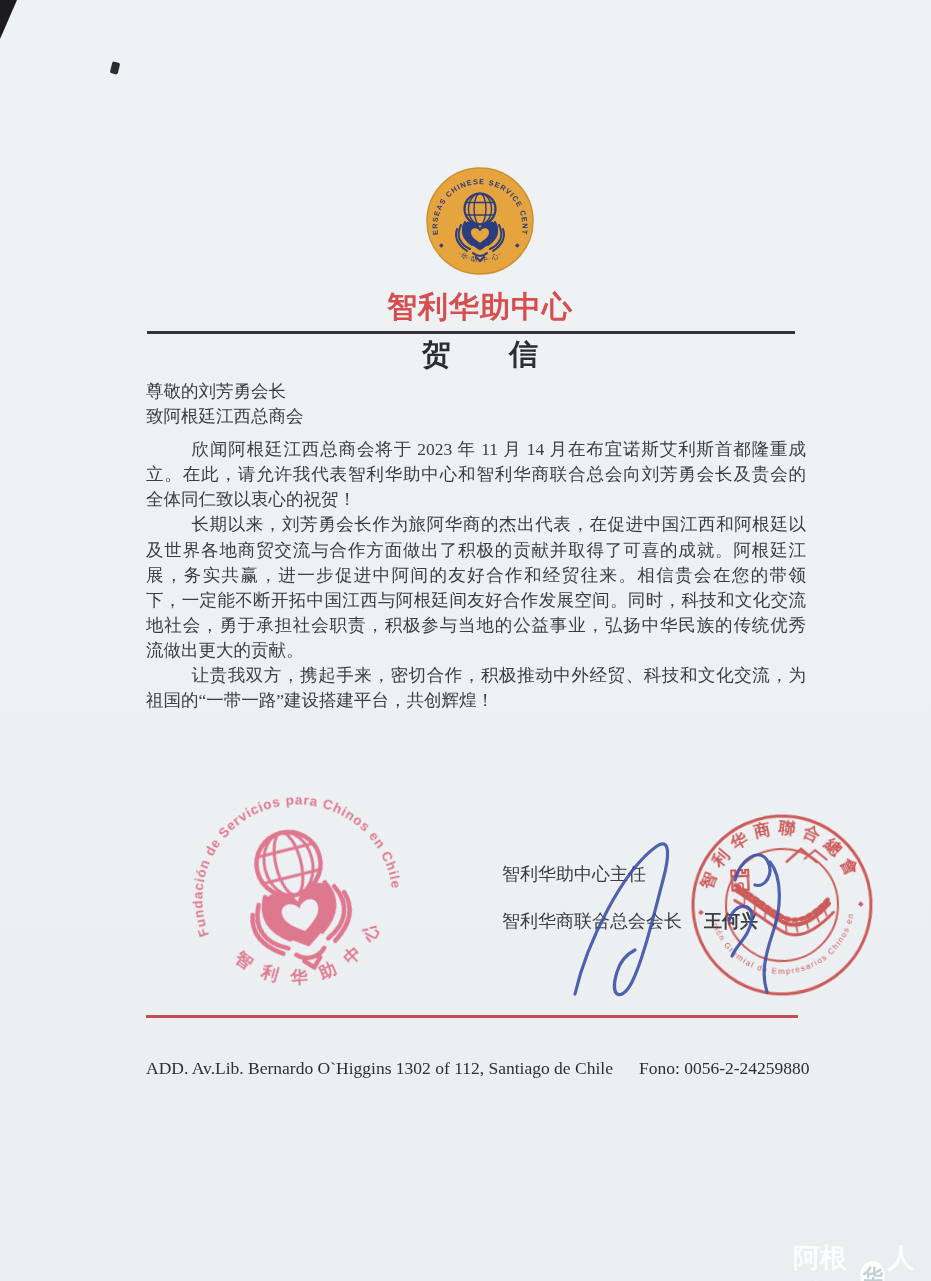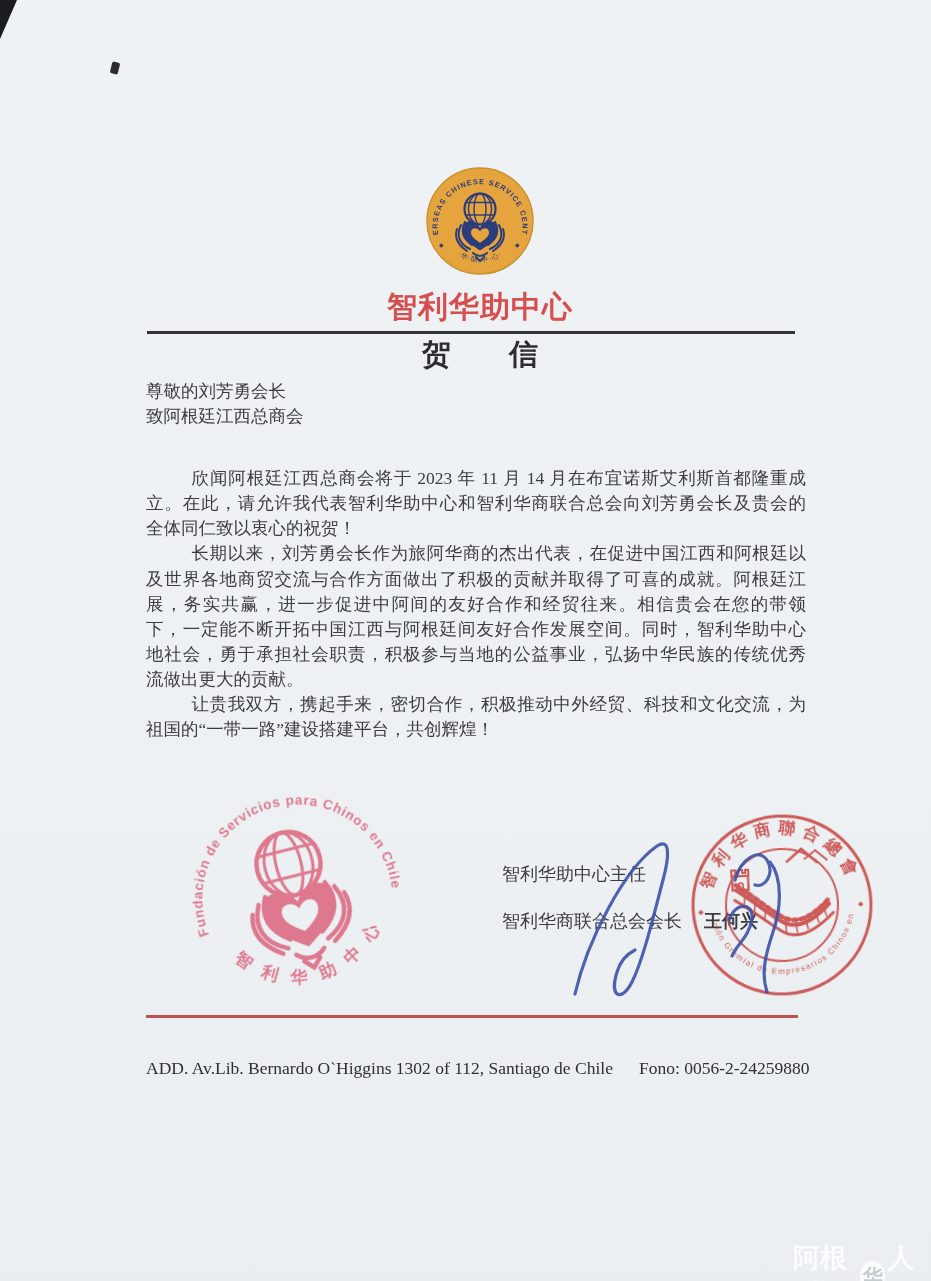--- a/index.html
+++ b/index.html
@@ -16,21 +16,21 @@
   .logo-wrap{position:absolute;left:425px;top:166px;width:110px;height:110px;}
   .org-title{top:287px;font-size:30px;font-weight:bold;color:#D64E4E;
     font-family:"Liberation Sans","DejaVu Sans",sans-serif;letter-spacing:1px;}
   .black-rule{position:absolute;left:147px;top:331px;width:648px;height:2.5px;background:#33343a;}
   .letter-title{top:335px;font-size:29px;font-weight:600;color:#2c2d31;white-space:pre;}
   .letter-body{position:absolute;left:146px;top:379px;width:660px;font-size:17.5px;
     line-height:25.1px;color:#3c3d42;}
   .letter-body .ln{white-space:nowrap;}
   .letter-body .full{white-space:normal;text-align:justify;text-align-last:justify;}
   .letter-body .indent{text-indent:2.6em;}
-  .letter-body .gap{margin-top:37px;}
+  .letter-body .gap{margin-top:8px;}
   .sig-block{position:absolute;left:502px;top:862px;font-size:18px;color:#3c3d42;}
   .sig-block .sig-line{margin-bottom:23px;white-space:nowrap;}
   .sig-name{margin-left:22px;font-weight:bold;}
   .stamp{position:absolute;filter:blur(0.3px);}
   .stamp-left{left:181px;top:779px;width:230px;height:230px;transform:rotate(-14deg);opacity:.82;}
   .stamp-right{left:687px;top:810px;width:190px;height:190px;transform:rotate(-3deg);opacity:.85;}
   .sign-svg{position:absolute;left:535px;top:822px;width:270px;height:200px;opacity:.9;}
   .red-rule{position:absolute;left:146px;top:1015px;width:652px;height:3px;background:#C0504D;}
   .footer-line{position:absolute;left:146px;top:1038px;font-size:17.5px;color:#2e2f34;
     display:flex;gap:26px;white-space:nowrap;margin-top:20px;}
@@ -103,21 +103,21 @@
 
   <div class="letter-body">
     <div class="ln">尊敬的刘芳勇会长</div>
     <div class="ln">致阿根廷江西总商会</div>
     <div class="ln full indent gap">欣闻阿根廷江西总商会将于 2023 年 11 月 14 月在布宜诺斯艾利斯首都隆重成</div>
     <div class="ln full">立。在此，请允许我代表智利华助中心和智利华商联合总会向刘芳勇会长及贵会的</div>
     <div class="ln">全体同仁致以衷心的祝贺！</div>
     <div class="ln full indent">长期以来，刘芳勇会长作为旅阿华商的杰出代表，在促进中国江西和阿根廷以</div>
     <div class="ln full">及世界各地商贸交流与合作方面做出了积极的贡献并取得了可喜的成就。阿根廷江</div>
     <div class="ln full">展，务实共赢，进一步促进中阿间的友好合作和经贸往来。相信贵会在您的带领</div>
-    <div class="ln full">下，一定能不断开拓中国江西与阿根廷间友好合作发展空间。同时，智利华助中心</div>
+    <div class="ln full">下，一定能不断开拓中国江西与阿根廷间友好合作发展空间。同时，科技和文化交流</div>
     <div class="ln full">地社会，勇于承担社会职责，积极参与当地的公益事业，弘扬中华民族的传统优秀</div>
     <div class="ln">流做出更大的贡献。</div>
     <div class="ln full indent">让贵我双方，携起手来，密切合作，积极推动中外经贸、科技和文化交流，为</div>
     <div class="ln">祖国的“一带一路”建设搭建平台，共创辉煌！</div>
   </div>
 
   <div class="sig-block">
     <div class="sig-line">智利华助中心主任</div>
     <div class="sig-line">
       <span>智利华商联合总会会长</span><span class="sig-name">王何兴</span>

